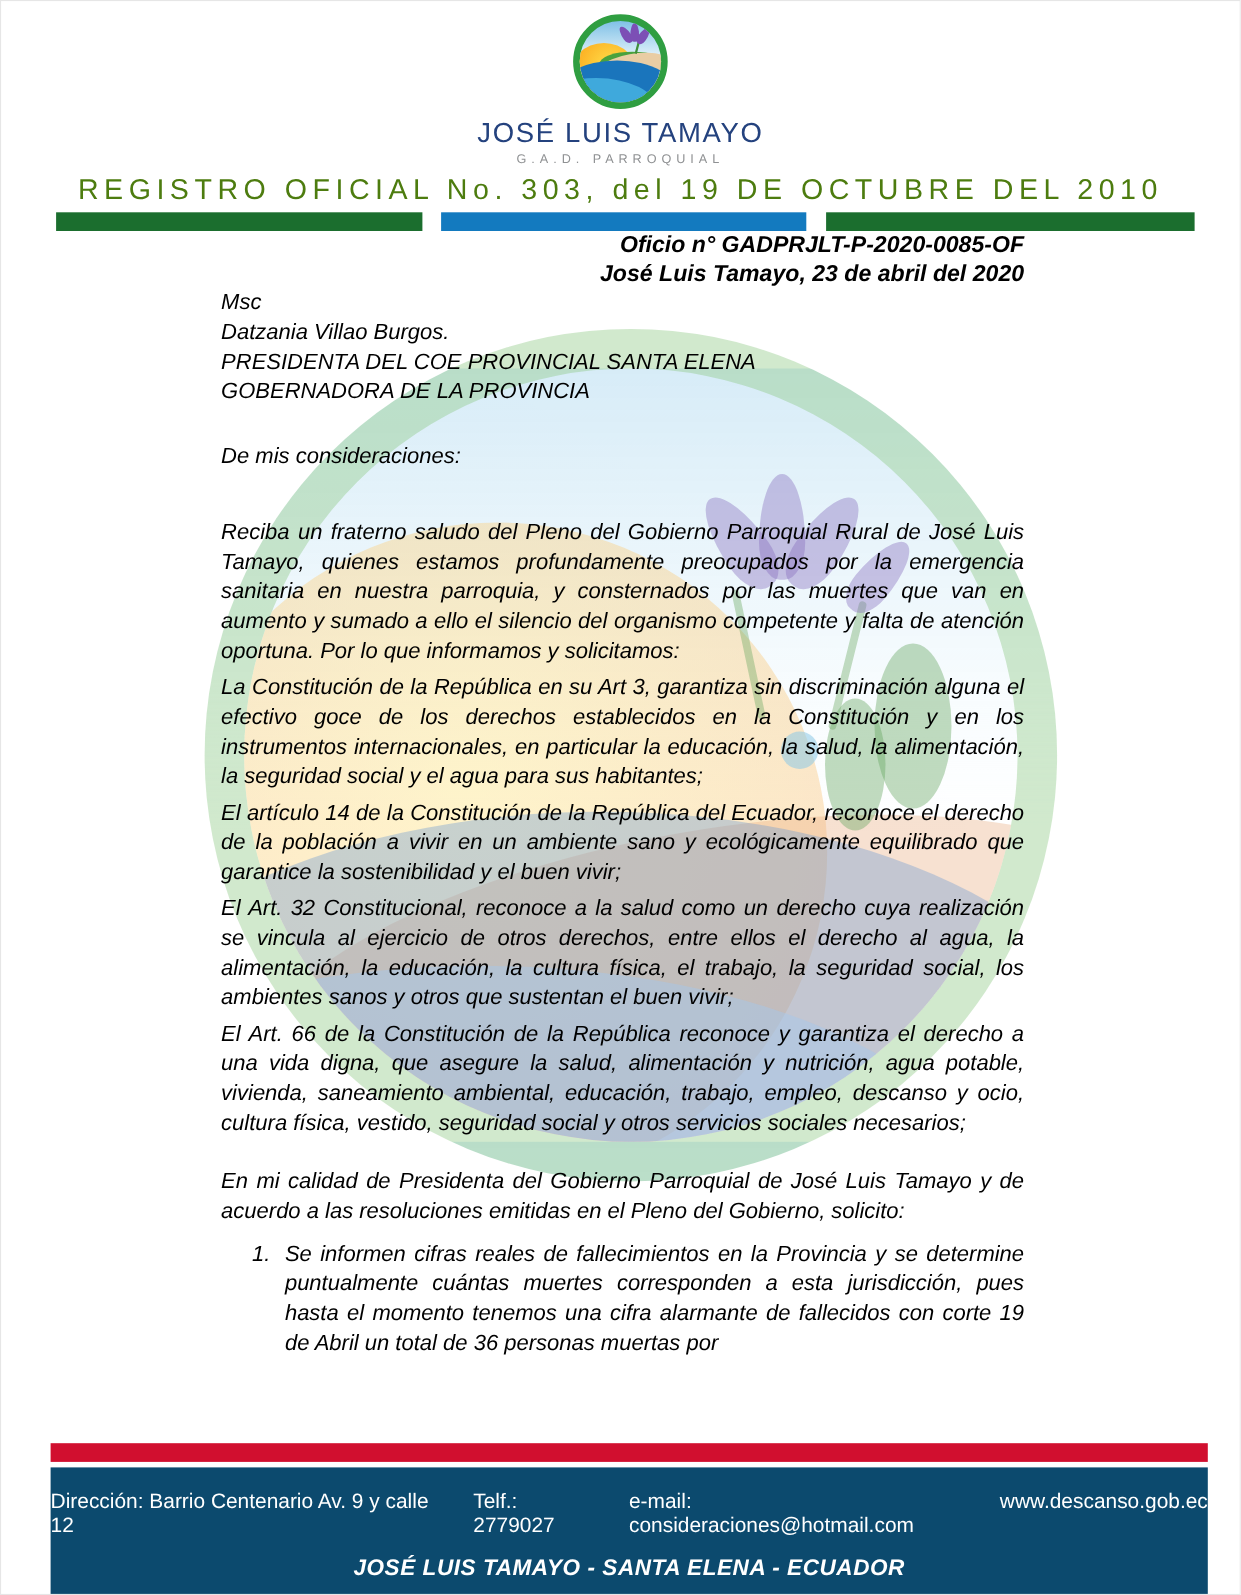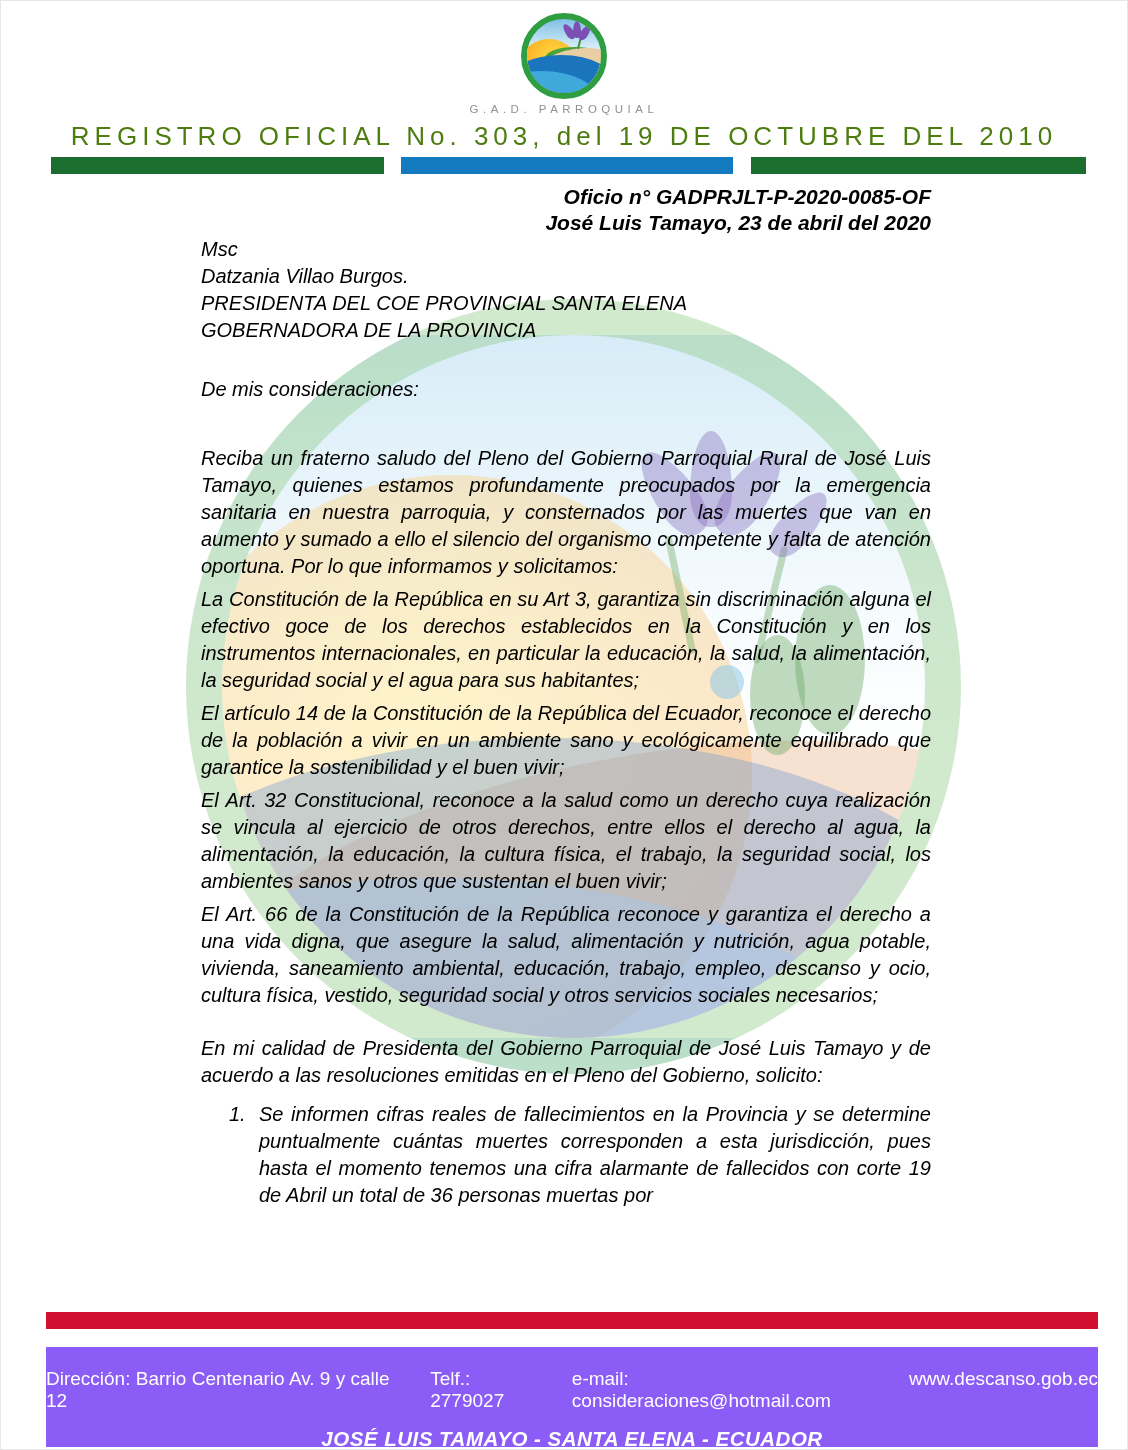--- a/index.html
+++ b/index.html
@@ -58,34 +58,34 @@
     background:rgba(165,200,238,0.45); }
   .wm-tree { position:absolute; border-radius:50%; background:rgba(100,165,95,0.40); }
   .wm-petal { position:absolute; width:42px; height:96px; background:rgba(135,110,190,0.40);
     border-radius:50% 50% 45% 45% / 65% 65% 35% 35%; }
   .wm-stem { position:absolute; width:7px; height:120px; background:rgba(110,170,100,0.40); border-radius:4px; }
   .wm-dot { position:absolute; width:34px; height:34px; border-radius:50%; background:rgba(140,200,230,0.55); }
 
   
   .letter { position:relative; z-index:1; padding:0 196px 0 200px;
     font-style:italic; font-size:20px; line-height:27px; }
-  .oficio { margin-top:10px; text-align:right; font-weight:bold; font-size:21px; line-height:26px; }
+  .oficio { text-align:right; font-weight:bold; font-size:21px; line-height:26px; }
   .recipient { line-height:27px; }
   .salutation { margin-top:32px; }
   .para { text-align:justify; margin-bottom:6px; }
   .p-first { margin-top:42px; }
   .p-last { margin-top:26px; }
   .list-item { display:flex; margin-top:12px; }
   .list-marker { width:30px; margin-left:28px; flex:0 0 auto; }
   .list-text { flex:1; text-align:justify; }
 
   
   .red-bar { position:absolute; left:45px; top:1311px; width:1052px; height:17px; background:#d10f2f; z-index:2; }
-  .footer { position:absolute; left:45px; top:1333px; width:1052px; height:100px; background:#8b5cf6;
-    color:#ffffff; z-index:2;margin-top:13px; }
+  .footer { position:absolute; left:45px; top:1333px; width:1052px; height:115px; background:#0c4a6e;
+    color:#ffffff; z-index:2; }
   .footer-line1 { display:flex; justify-content:center; align-items:baseline; gap:26px;
     padding-top:21px; font-size:19px; }
   .footer-line2 { margin-top:15px; text-align:center; font-weight:bold; font-size:20.5px; letter-spacing:0.5px;font-style:italic; }
 </style>
 </head>
 <body>
 
 <div class="page">
 
   <div class="wm">
@@ -114,20 +114,21 @@
       <div class="logo-tree" style="right:16px; top:35px;"></div>
       <div class="logo-tree" style="right:36px; top:36px;"></div>
       <div class="logo-sand"></div>
       <div class="logo-water1"></div>
       <div class="logo-water2"></div>
       <div class="stem" style="right:20px; top:14px; transform:rotate(15deg);"></div>
       <div class="petal" style="right:28px; top:4px; transform:rotate(-35deg);"></div>
       <div class="petal" style="right:20px; top:2px;"></div>
       <div class="petal" style="right:12px; top:5px; transform:rotate(35deg);"></div>
     </div>
+    <div class="org-title">JOSÉ LUIS TAMAYO</div>
     <div class="org-sub">G.A.D. PARROQUIAL</div>
     <div class="registro">REGISTRO OFICIAL No. 303, del 19 DE OCTUBRE DEL 2010</div>
     <div class="tricolor">
       <div class="seg seg-g1"></div>
       <div class="seg seg-b"></div>
       <div class="seg seg-g2"></div>
     </div>
   </div>
 
   <div class="letter">

